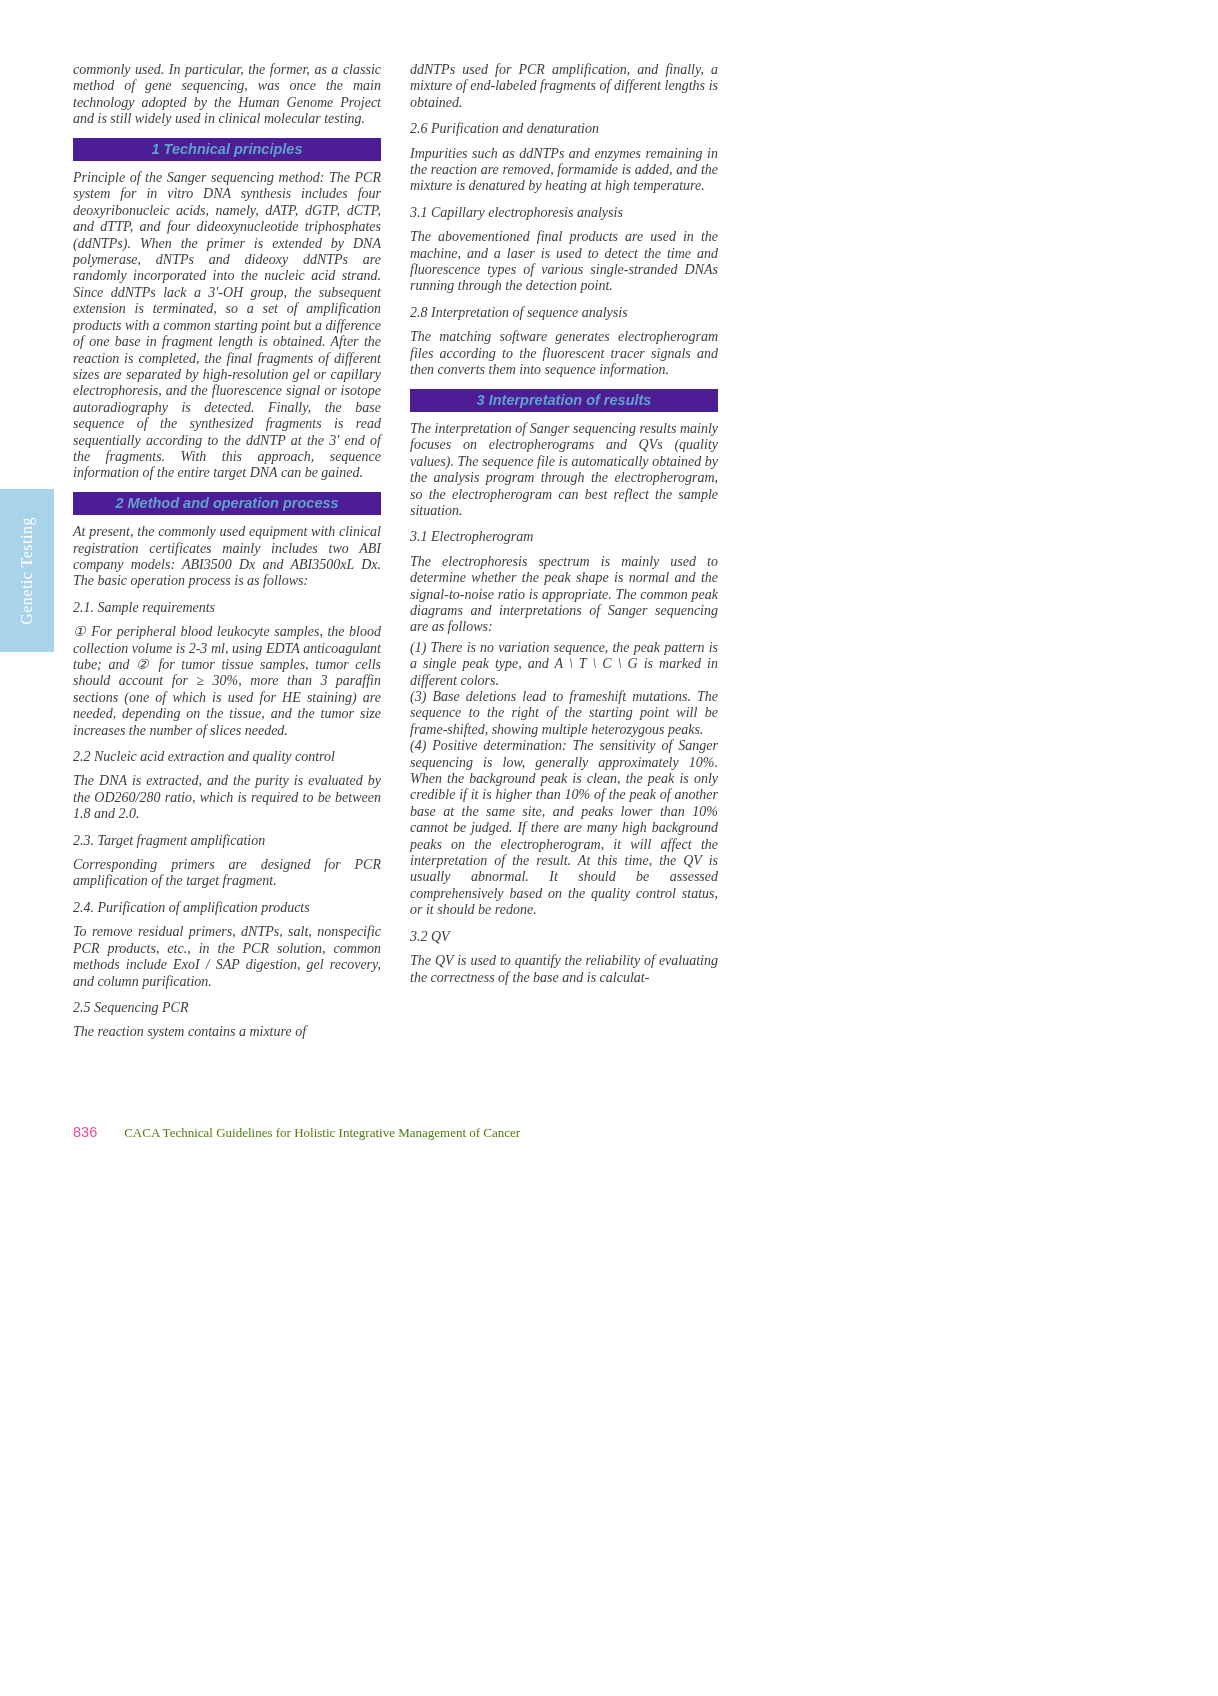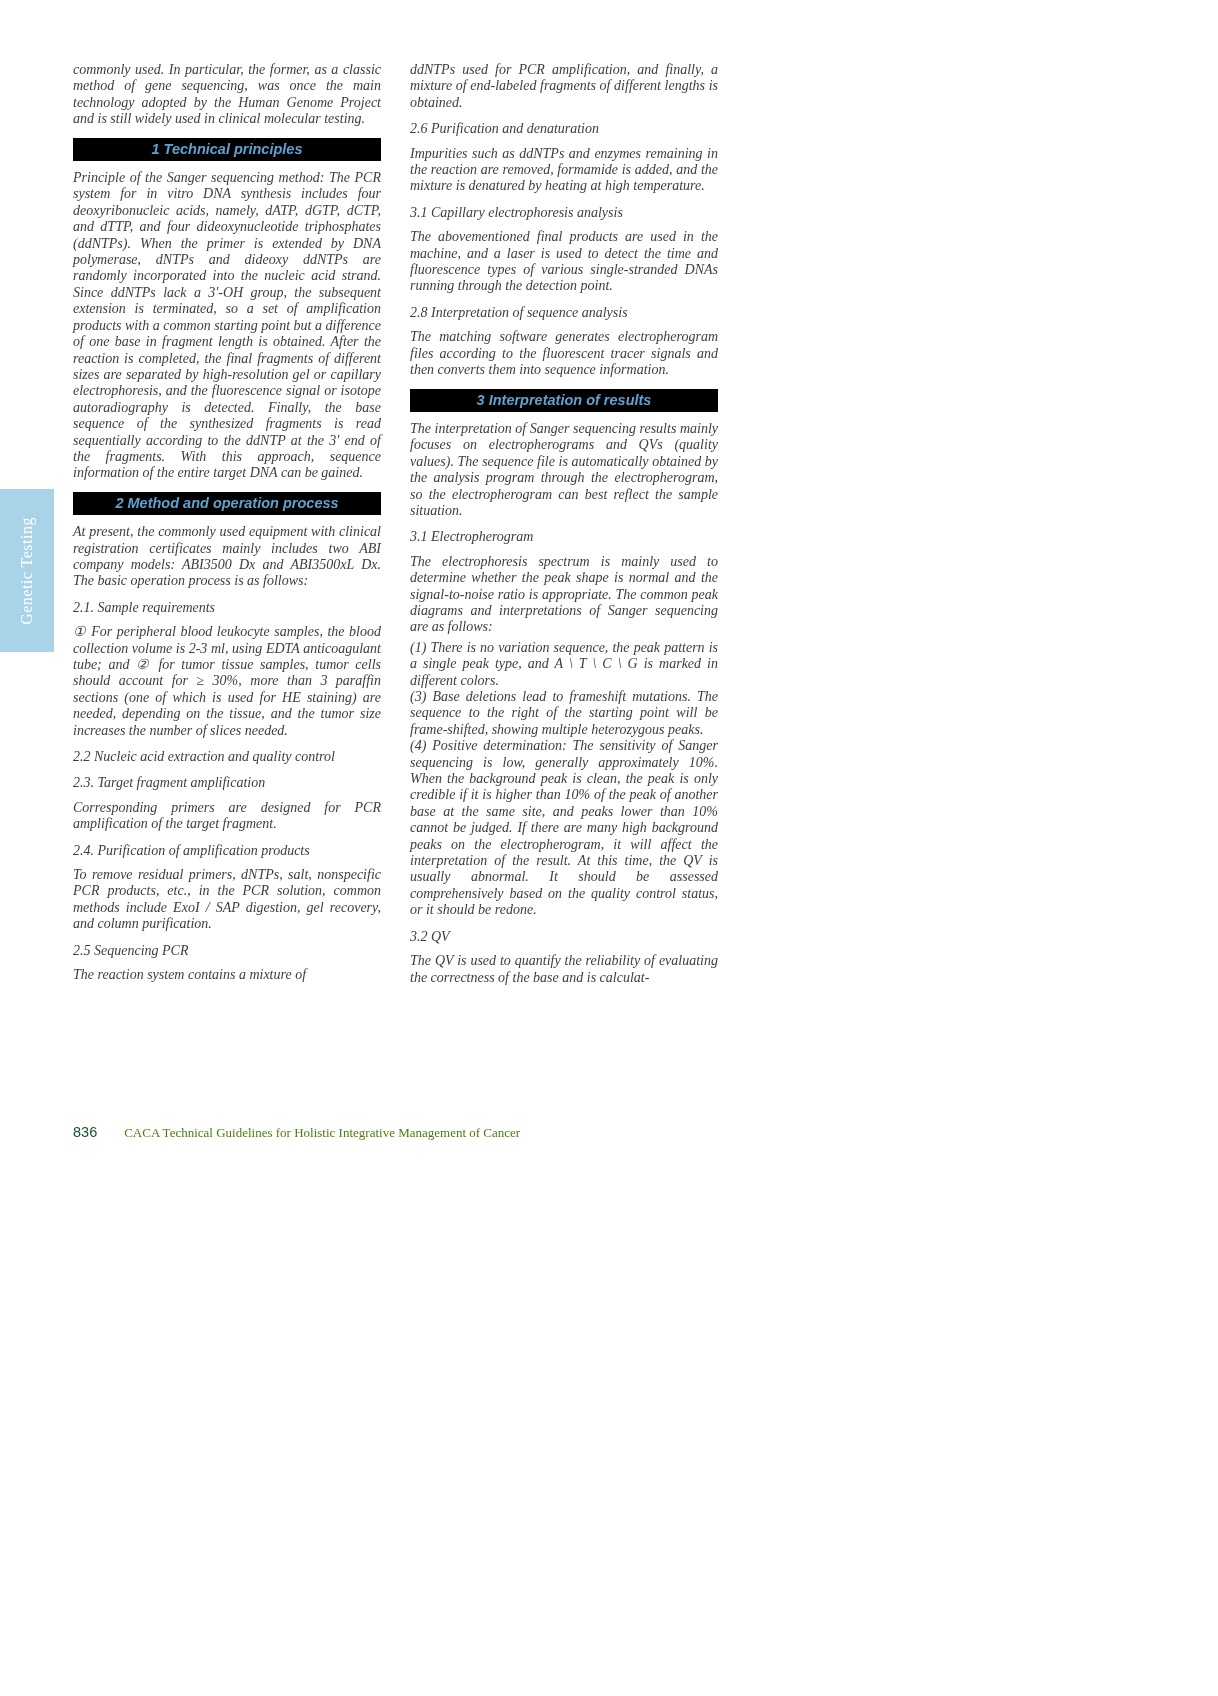--- a/index.html
+++ b/index.html
@@ -20,21 +20,21 @@
     font-size:14px;
     line-height:16.4px;
     font-style:italic;
   }
   .col-left  { left:73px; }
   .col-right { left:410px; }
   .para { text-align:justify; margin:0 0 8px; }
   .para.tight { margin:0; }
   .para.tight-after { margin-bottom:4px; }
   .band {
-    background:#000000;
+    background:#4c1d95;
     color:#60a1cd;
     font-family:"Liberation Sans", sans-serif;
     font-weight:bold;
     font-size:14.5px;
     text-align:center;
     padding:3px 0 4px;
     margin:10px 0 9px;
   }
   .subhead { margin:10px 0 8px; }
   .side-tab {
@@ -50,41 +50,42 @@
     color:#ffffff;
     font-size:16px;
     letter-spacing:0.5px;
     white-space:nowrap;
   }
   .footer {
     position:absolute;
     left:73px; top:1124px;
     display:flex; align-items:baseline; gap:27px;
   }
-  .footer .num   { font-family:"Liberation Sans", sans-serif; font-size:14.5px; color:#14532d; }
+  .footer .num   { font-family:"Liberation Sans", sans-serif; font-size:14.5px; color:#ec4899; }
   .footer .title { font-size:13px; color:#4d7c0f; }
 </style>
 </head>
 <body>
 
 <div class="page">
 
   <div class="side-tab">
     <span>Genetic Testing</span>
   </div>
 
   <div class="col col-left">
     <div class="para">commonly used. In particular, the former, as a classic method of gene sequencing, was once the main technology adopted by the Human Genome Project and is still widely used in clinical molecular testing.</div>
     <div class="band">1 Technical principles</div>
     <div class="para">Principle of the Sanger sequencing method: The PCR system for in vitro DNA synthesis includes four deoxyribonucleic acids, namely, dATP, dGTP, dCTP, and dTTP, and four dideoxynucleotide triphosphates (ddNTPs). When the primer is extended by DNA polymerase, dNTPs and dideoxy ddNTPs are randomly incorporated into the nucleic acid strand. Since ddNTPs lack a 3'-OH group, the subsequent extension is terminated, so a set of amplification products with a common starting point but a difference of one base in fragment length is obtained. After the reaction is completed, the final fragments of different sizes are separated by high-resolution gel or capillary electrophoresis, and the fluorescence signal or isotope autoradiography is detected. Finally, the base sequence of the synthesized fragments is read sequentially according to the ddNTP at the 3' end of the fragments. With this approach, sequence information of the entire target DNA can be gained.</div>
     <div class="band">2 Method and operation process</div>
     <div class="para">At present, the commonly used equipment with clinical registration certificates mainly includes two ABI company models: ABI3500 Dx and ABI3500xL Dx. The basic operation process is as follows:</div>
     <div class="subhead">2.1. Sample requirements</div>
     <div class="para">① For peripheral blood leukocyte samples, the blood collection volume is 2-3 ml, using EDTA anticoagulant tube; and ② for tumor tissue samples, tumor cells should account for ≥ 30%, more than 3 paraffin sections (one of which is used for HE staining) are needed, depending on the tissue, and the tumor size increases the number of slices needed.</div>
     <div class="subhead">2.2 Nucleic acid extraction and quality control</div>
+    <div class="para">The DNA is extracted, and the purity is evaluated by the OD260/280 ratio, which is required to be between 1.8 and 2.0.</div>
     <div class="subhead">2.3. Target fragment amplification</div>
     <div class="para">Corresponding primers are designed for PCR amplification of the target fragment.</div>
     <div class="subhead">2.4. Purification of amplification products</div>
     <div class="para">To remove residual primers, dNTPs, salt, nonspecific PCR products, etc., in the PCR solution, common methods include ExoI / SAP digestion, gel recovery, and column purification.</div>
     <div class="subhead">2.5 Sequencing PCR</div>
     <div class="para">The reaction system contains a mixture of</div>
   </div>
 
   <div class="col col-right">
     <div class="para">ddNTPs used for PCR amplification, and finally, a mixture of end-labeled fragments of different lengths is obtained.</div>

